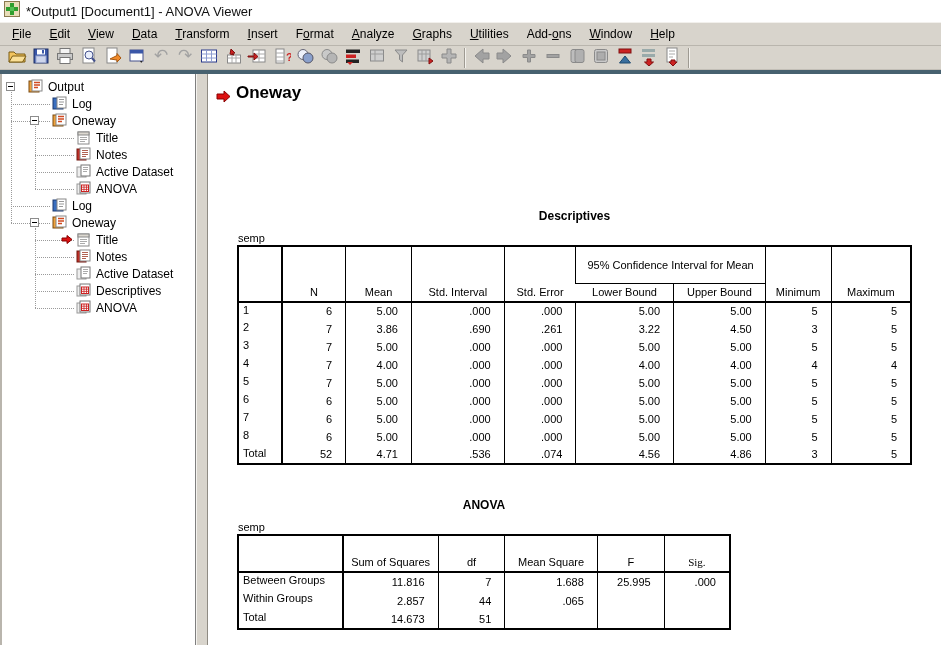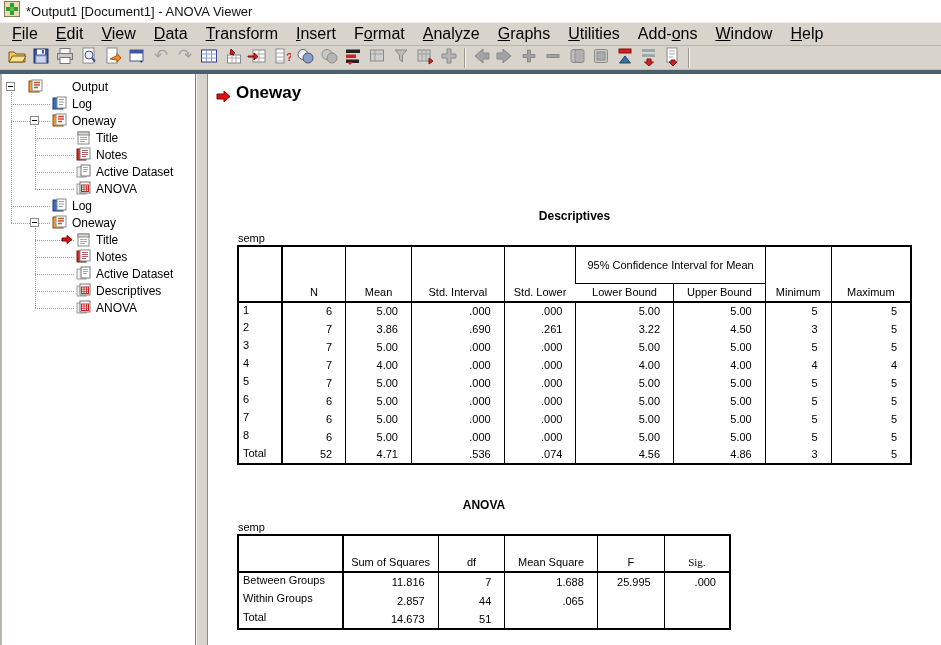--- a/index.html
+++ b/index.html
@@ -7,21 +7,21 @@
   .screen {
     position:relative; width:941px; height:645px; overflow:hidden;
     background:#fff; font-family:"Liberation Sans",sans-serif; color:#000;
   }
   
   .titlebar { height:22px; background:#fff; display:flex; align-items:center; gap:6px; padding-left:4px; }
   .titlebar .apptitle { font-size:13px; color:#111; }
   
   .menubar { height:24px; background:#d8d4cc; border-top:1px solid #f2f0ec; border-bottom:1px solid #b9b5ad;
              display:flex; align-items:center; padding-left:3px; }
-  .menu-item { font-size:16px; padding:3px 9px; cursor:default; }
+  .menu-item { font-size:12px; padding:3px 9px; cursor:default; }
   .menu-item u { text-decoration:underline; }
   
   .toolbar { height:24px; background:#d8d4cc; border-bottom:1px solid #c2beb6;
              display:flex; align-items:center; padding-left:5px; }
   .tb-btn { width:24px; height:22px; display:flex; align-items:center; justify-content:center; background:transparent; border:none; }
   .tb-sep { width:2px; height:20px; margin:0 3px; border-left:1px solid #9e9a92; border-right:1px solid #f4f2ee; }
   .band { height:4px; background:#47616f; }
   
   .main { display:flex; height:595px; }
   .treepanel { position:relative; width:196px; background:#fff; border-left:2px solid #b9b5ad;
@@ -273,21 +273,21 @@
         <div class="conn-v" style="left: 9px; top: 18px; height: 131px;"></div>
         <div class="conn-v" style="left: 33px; top: 52px; height: 63px;"></div>
         <div class="conn-v" style="left: 33px; top: 154px; height: 80px;"></div>
         <div class="tree-row" style="top: 5px;">
           <div class="expander" style="left: 4px; top: 3px;"></div>
           <span class="tree-ico" style="left: 26px;"><svg width="15" height="15" viewBox="0 0 15 15">
               <rect x="1" y="2" width="10" height="11" fill="#f0a23c" stroke="#7a4a10"></rect>
               <rect x="4" y="1" width="10" height="11" fill="#fff" stroke="#888"></rect>
               <path d="M6 3.5h6M6 6h6M6 8.5h4" stroke="#d04a20" stroke-width="1.3"></path>
             </svg></span>
-          <span class="lbl" style="left: 46px; margin-left: 24px;">Output</span>
+          <span class="lbl" style="left: 46px;">Output</span>
         </div>
         <div class="tree-row" style="top: 22px;">
           <div class="conn-h" style="left: 9px; top: 8px; width: 39px;"></div>
           <span class="tree-ico" style="left: 50px;"><svg width="15" height="15" viewBox="0 0 15 15">
               <rect x="1" y="2" width="10" height="11" fill="#3a6fc0" stroke="#1c3a70"></rect>
               <rect x="5" y="1" width="9" height="11" fill="#fff" stroke="#888"></rect>
               <path d="M7 3.5h5M7 6h5M7 8.5h4" stroke="#999"></path>
             </svg></span>
           <span class="lbl" style="left: 70px;">Log</span>
         </div>
@@ -434,21 +434,21 @@
                 <col style="width:92px">
                 <col style="width:66px">
                 <col style="width:80px">
               </colgroup>
               <thead>
                 <tr>
                   <th rowspan="2" class="thickR"></th>
                   <th rowspan="2">N</th>
                   <th rowspan="2">Mean</th>
                   <th rowspan="2">Std. Interval</th>
-                  <th rowspan="2">Std. Lower</th>
+                  <th rowspan="2">Std. Error</th>
                   <th colspan="2" class="ci" style="height: 36px; margin-top: 12px;">95% Confidence Interval for Mean</th>
                   <th rowspan="2">Minimum</th>
                   <th rowspan="2">Maximum</th>
                 </tr>
                 <tr>
                   <th style="height: 19px; text-align: center;">Lower Bound</th>
                   <th>Upper Bound</th>
                 </tr>
               </thead>
               <tbody>

